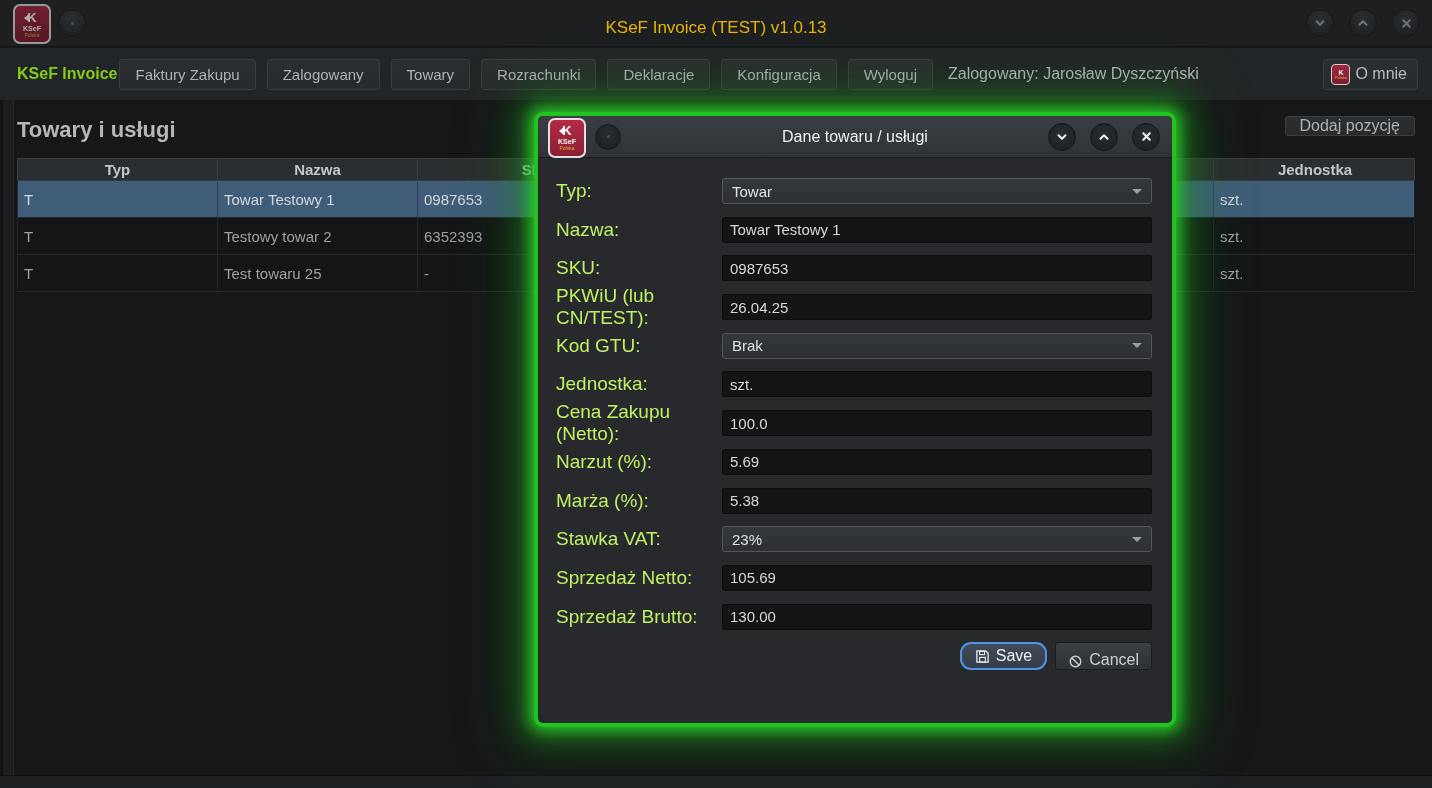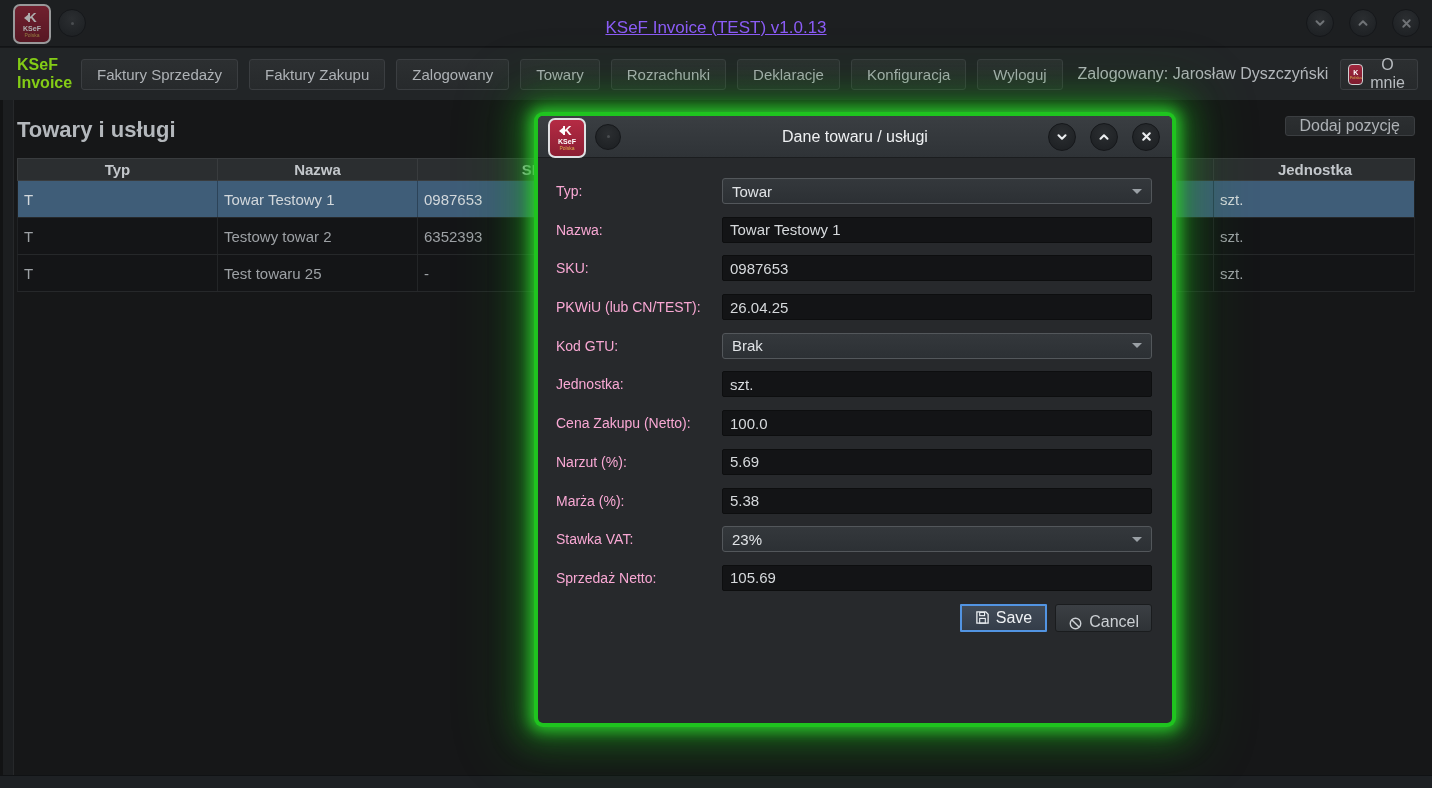--- a/index.html
+++ b/index.html
@@ -7,21 +7,21 @@
   body {
     font-family:"Liberation Sans","DejaVu Sans",sans-serif;
     background:#17181a; color:#c8ccd0; position:relative; font-size:15px;
   }
 
   
   .titlebar { position:absolute; left:0; top:0; width:1432px; height:47px;
     background:#1d1f21; border-bottom:1px solid #121416; }
   .win-title { position:absolute; left:0; right:0; top:0; height:55px;
     display:flex; align-items:center; justify-content:center;
-    color:#8b5cf6; font-size:17px; pointer-events:none;text-decoration:underline; }
+    color:#eab308; font-size:17px; pointer-events:none; }
   .circle-btn { width:28px; height:28px; border-radius:50%;
     background:radial-gradient(circle at 50% 35%, #2b2e31, #1f2225 75%);
     border:1px solid #15171a; display:flex; align-items:center; justify-content:center; }
   .titlebar .controls { position:absolute; right:12px; top:9px; display:flex; gap:15px; }
   .titlebar .controls svg { opacity:.45; }
   .menu-circle { position:absolute; left:58px; top:9px; }
   .menu-circle::after { content:""; width:3px; height:3px; border-radius:50%;
     background:#4a4d50; }
 
   
@@ -95,42 +95,42 @@
     display:flex; align-items:center; position:relative; padding:0 12px 0 10px; }
   .dlg-titlebar .ksef-logo { margin-top:2px; }
   .dlg-menu-circle { margin-left:9px; width:26px; height:26px; }
   .dlg-title { position:absolute; left:0; right:0; text-align:center;
     color:#eef0f2; font-size:16px; pointer-events:none; }
   .dlg-controls { margin-left:auto; display:flex; gap:14px; z-index:1; }
 
   
   .dlg-body { padding:20px 20px 0 18px; }
   .frow { display:flex; align-items:center; height:26px; margin-bottom:12.7px; }
-  .frow .flabel { width:166px; flex:0 0 166px; color:#f9a8d4; font-size:14px; }
+  .frow .flabel { width:166px; flex:0 0 166px; color:#bef264; font-size:19px; }
   .txt { width:430px; height:26px; background:#131416; border:1px solid #0d0e0f;
     border-radius:2px; color:#d6d9dc; font-size:15px; padding:0 7px;
     font-family:inherit; outline:none; }
   .combo { width:430px; height:26px; background:linear-gradient(#34383c,#2c3034);
     border:1px solid #53575b; border-radius:3px; display:flex; align-items:center;
     padding:0 9px; color:#e0e3e6; font-size:15px; }
   .combo .arrow { margin-left:auto; width:0; height:0;
     border-left:5px solid transparent; border-right:5px solid transparent;
     border-top:5px solid #9aa0a5; }
   .radio-group { display:flex; align-items:center; gap:9px; }
   .radio-group.second { margin-left:126px; }
   .radio { width:15px; height:15px; border-radius:50%; background:#1e2124;
     border:1px solid #141618; position:relative; flex:0 0 auto; }
   .radio.checked::after { content:""; position:absolute; left:4px; top:4px;
     width:7px; height:7px; border-radius:50%; background:#b2b8bd; }
   .radio-label { color:#d3d6d9; font-size:15px; }
 
   .dlg-footer { display:flex; justify-content:flex-end; gap:8px; margin-top:6px; }
   .btn-save { height:28px; padding:0 13px; display:flex; align-items:center; gap:6px;
     background:linear-gradient(#414b58,#343d49); border:2px solid #5294e2;
-    border-radius:1px; color:#eef1f4; font-size:16px; font-family:inherit; }
+    border-radius:11px; color:#eef1f4; font-size:16px; font-family:inherit; }
   .btn-cancel { height:28px; padding:0 12px; display:flex; align-items:flex-end; gap:6px;
     background:linear-gradient(#3b3f44,#2e3236); border:1px solid #1a1c1e;
     border-radius:3px; color:#ccd0d4; font-size:16px; font-family:inherit; }
 </style>
 </head>
 <body>
 
 <div class="titlebar">
   <div class="ksef-logo">
     <div class="k">K</div>
@@ -153,21 +153,20 @@
     <div class="circle-btn">
       <svg width="13" height="13" viewBox="0 0 16 16">
           <path d="M4 4 L12 12 M12 4 L4 12" stroke="#c8ccd0" stroke-width="2.2" stroke-linecap="round"></path>
         </svg>
     </div>
   </div>
 </div>
 
 <div class="menubar">
   <span class="app-label">KSeF Invoice</span>
-  <button class="nav-btn">Faktury Sprzedaży</button>
   <button class="nav-btn">Faktury Zakupu</button>
   <button class="nav-btn">Zalogowany</button>
   <button class="nav-btn">Towary</button>
   <button class="nav-btn">Rozrachunki</button>
   <button class="nav-btn">Deklaracje</button>
   <button class="nav-btn">Konfiguracja</button>
   <button class="nav-btn">Wyloguj</button>
   <span class="logged">Zalogowany: Jarosław Dyszczyński</span>
   <button class="about-btn">
     <span class="mini-logo">
@@ -305,20 +304,24 @@
         <span class="arrow"></span>
       </div>
     </div>
 
 
     <div class="frow">
       <span class="flabel">Sprzedaż Netto:</span>
       <input class="txt" type="text" value="105.69" style="">
     </div>
 
+    <div class="frow">
+      <span class="flabel">Sprzedaż Brutto:</span>
+      <input class="txt" type="text" value="130.00" style="">
+    </div>
 
     <div class="dlg-footer">
       <button class="btn-save">
         <svg width="15" height="15" viewBox="0 0 16 16">
           <path d="M2 2 h9.5 L14 4.5 V14 H2 Z" fill="none" stroke="#e8ecf0" stroke-width="1.4"></path>
           <rect x="5" y="9" width="6" height="5" fill="none" stroke="#e8ecf0" stroke-width="1.2"></rect>
           <rect x="5" y="2.6" width="5.2" height="3.4" fill="none" stroke="#e8ecf0" stroke-width="1.2"></rect>
         </svg>
         <span>Save</span>
       </button>

